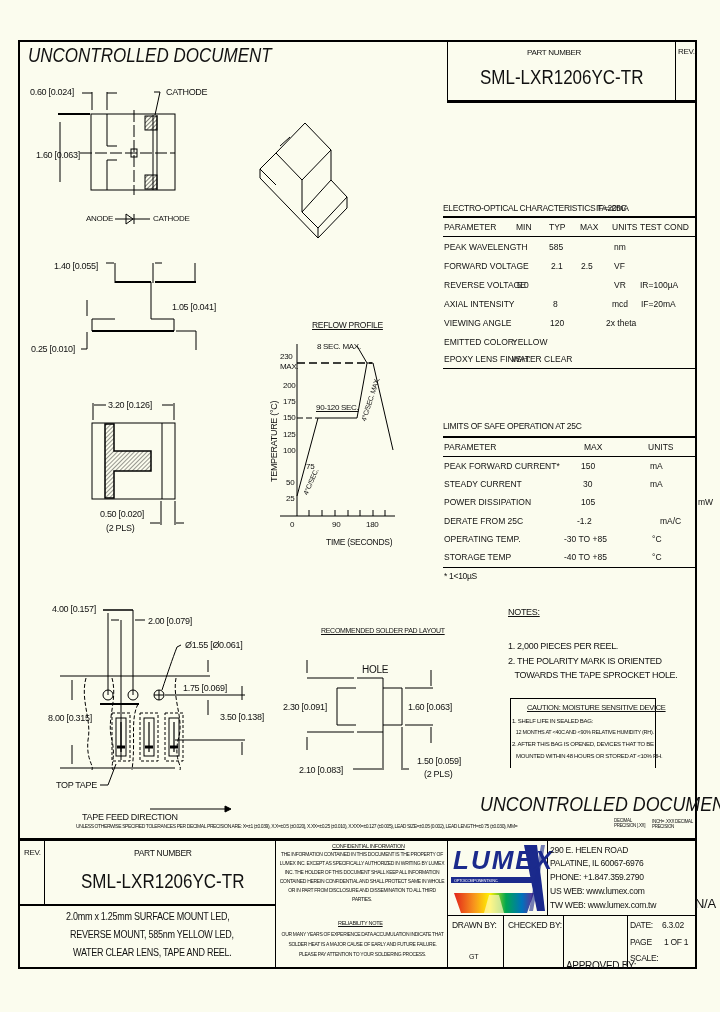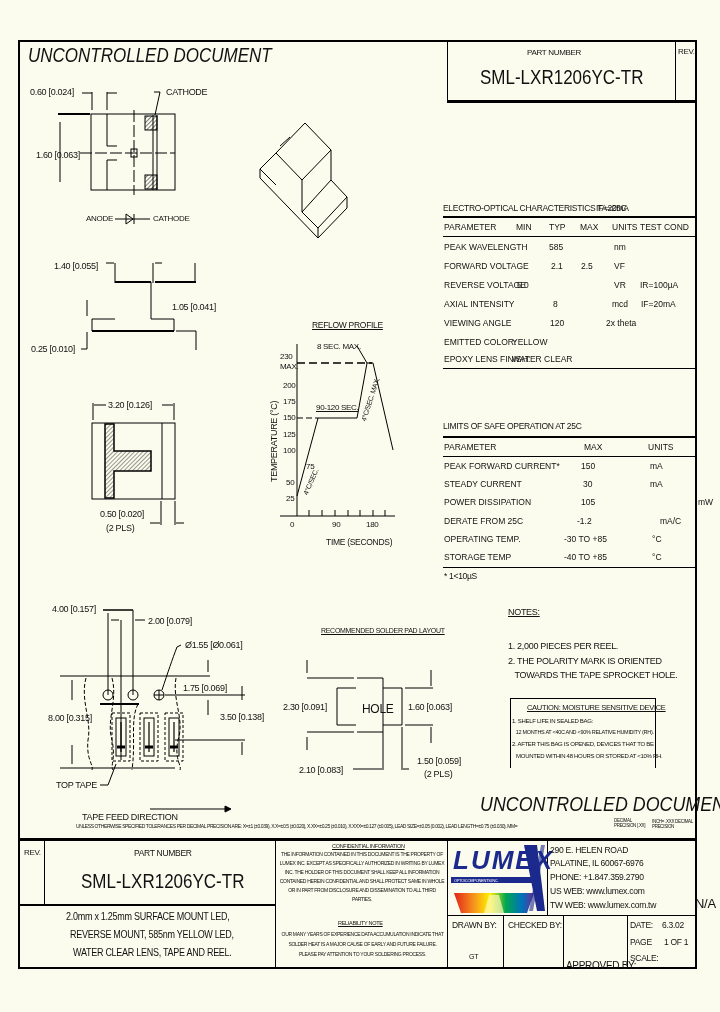--- a/index.html
+++ b/index.html
@@ -338,21 +338,21 @@
     <polyline points="383,688 402,688 402,725 383,725"></polyline>
     <line x1="405" y1="688" x2="433" y2="688"></line>
     <line x1="405" y1="725" x2="433" y2="725"></line>
     <line x1="431" y1="670" x2="431" y2="686"></line>
     <line x1="431" y1="727" x2="431" y2="743"></line>
     <line x1="402" y1="727" x2="402" y2="770"></line>
     <line x1="353" y1="769" x2="382" y2="769"></line>
     <line x1="403" y1="769" x2="409" y2="769"></line>
   </g>
 </svg>
-<div class="t" style="left:362px;top:702px;font-size:12px;text-align:center;">HOLE</div>
+<div class="t" style="left:362px;top:664px;font-size:10px;text-align:center;">HOLE</div>
 <div class="t" style="left:283px;top:702px;">2.30 [0.091]</div>
 <div class="t" style="left:408px;top:702px;">1.60 [0.063]</div>
 <div class="t" style="left:299px;top:765px;">2.10 [0.083]</div>
 <div class="t" style="left:417px;top:756px;">1.50 [0.059]</div>
 <div class="t" style="left:424px;top:769px;">(2 PLS)</div>
 
 <div class="t" style="left:508px;top:607px;text-decoration:underline;">NOTES:</div>
 <div class="t" style="left:508px;top:641px;">1. 2,000 PIECES PER REEL.</div>
 <div class="t" style="left:508px;top:656px;">2. THE POLARITY MARK IS ORIENTED</div>
 <div class="t" style="left:508px;top:670px;white-space:pre;">   TOWARDS THE TAPE SPROCKET HOLE.</div>

